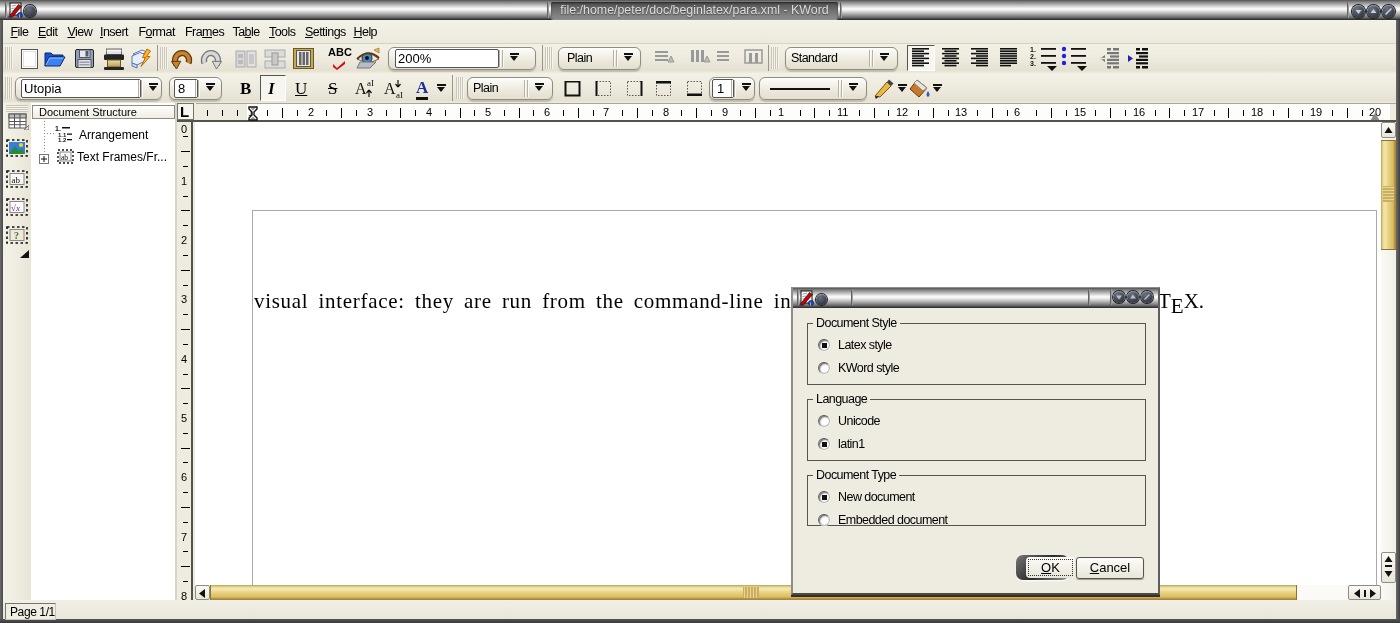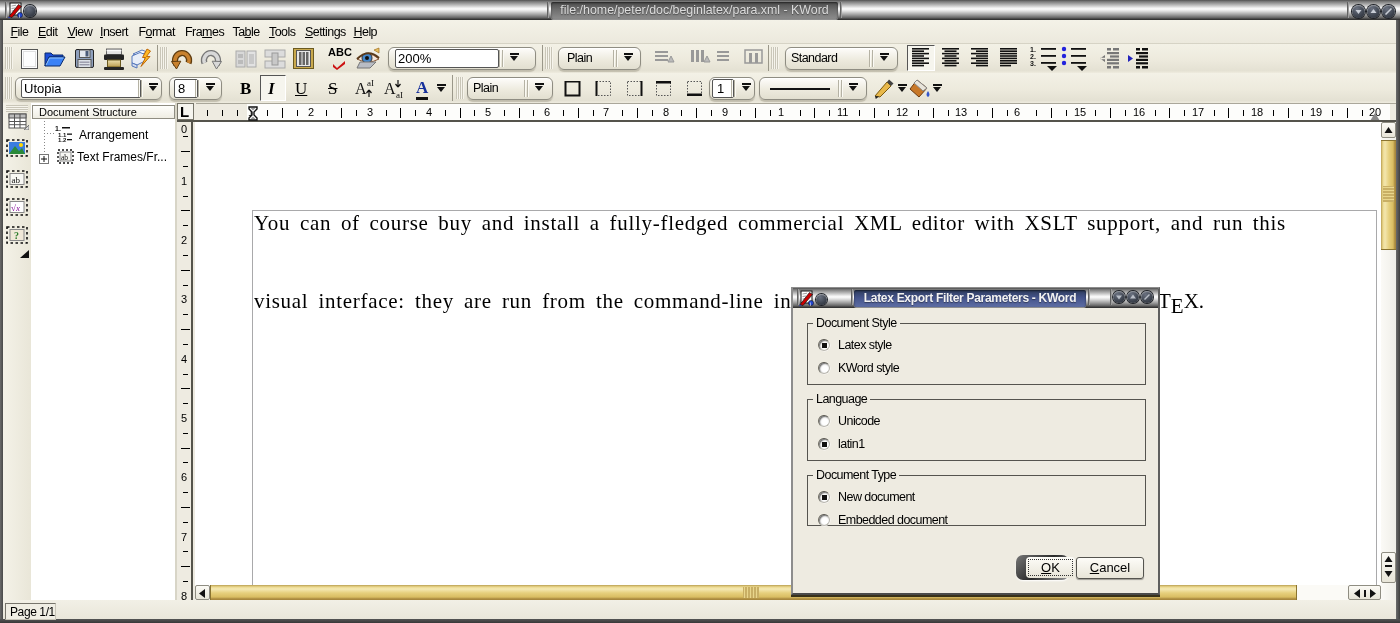--- a/index.html
+++ b/index.html
@@ -581,21 +581,20 @@
 <div class="abs" style="left:6px;top:400px;width:5px;height:1px;background:#000"></div>
 <div class="rnum" style="left:4px;top:409px">7</div>
 <div class="abs" style="left:6px;top:429px;width:5px;height:1px;background:#000"></div>
 <div class="abs" style="left:4px;top:444px;width:9px;height:1px;background:#000"></div>
 <div class="abs" style="left:6px;top:459px;width:5px;height:1px;background:#000"></div>
 <div class="rnum" style="left:4px;top:468px">8</div>
   </div>
 
 <div class="abs doc" style="left:195px;top:122px;width:1186px;height:463px" id="docarea">
     <div class="abs" style="left:57px;top:88px;width:1125px;height:375px;border:1px solid #a9a9ab;border-bottom:none"></div>
-<div class="abs serif" style="left:59px;top:89px;font-size:21px;white-space:pre;letter-spacing:0.7px;word-spacing:3.8px">You can of course buy and install a fully-fledged commercial XML editor with XSLT support, and run this</div>
 <div class="abs serif" style="left:59px;top:167px;font-size:21px;white-space:pre;letter-spacing:0.7px;word-spacing:4.2px">visual interface: they are run from the command-line in a console or terminal window</div>
 <div class="abs serif" style="left:963px;top:167px;font-size:21px;white-space:pre">T<span style="position:relative;top:5px">E</span>X.</div>
   </div>
 
 <div class="abs" style="left:195px;top:585px;width:1186px;height:15px;background:#fbfaf6">
   <div class="abs sbtn" style="left:0;top:0;width:15px;height:15px"><svg width="13" height="13">
         <path d="M9 2 L3 6.5 L9 11 Z" fill="#111"></path>
       </svg></div>
   <div class="abs goldh" style="left:15px;top:0;width:1087px;height:15px;border-left:1px solid #8a7430;border-right:1px solid #8a7430"></div>
   <div class="abs" style="left:548px;top:2px;width:16px;height:11px;background:repeating-linear-gradient(to right,#a8883e 0,#e9d68c 1px,#e9d68c 2px,#a8883e 3px)"></div>
@@ -633,21 +632,20 @@
   <div class="abs" style="left:8px;top:3px"><svg width="16" height="16">
         <rect x="2" y="1" width="11" height="12" fill="#fdfdfd" stroke="#111"></rect>
 <path d="M3.5 4 L8 3.2 M3.5 6.5 L7 6 M3.5 9 L6 8.8" stroke="#888" stroke-width="0.8"></path>
 <path d="M1 14.5 L10.5 2.5 L13.5 4.5 L4 15.5 Z" fill="#cc0000" stroke="#111" stroke-width="0.7"></path>
 <path d="M1 14.5 L2.5 15.8 L0 16 Z" fill="#2233bb"></path>
 <circle cx="12" cy="13" r="2.6" fill="#2244cc" stroke="#111" stroke-width="0.5"></circle>
 <text x="11" y="15.5" font-size="5" fill="#fff" font-family="Liberation Sans">i</text>
       </svg></div>
   <div class="abs circbtn" style="left:25px;top:7px;width:11px;height:11px"></div>
   <div class="abs tb-groove" style="left:60px"></div>
-  <div class="abs titlebox" style="left:63px;top:2.5px;width:232px;background:linear-gradient(to bottom,#2e3c5c,#44538a 45%,#5d6da4);color:#f2f2f2;font-weight:bold;font-size:12px;letter-spacing:-0.3px">Latex Export Filter Parameters - KWord</div>
   <div class="abs tb-groove" style="left:297px"></div>
   <div class="abs tb-groove" style="left:319px"></div>
   <div class="abs circbtn" style="left:322px;top:4px;width:12px;height:12px">
       <svg width="12" height="12">
         <path d="M3 4.5 L9 4.5 L6 8.5 Z" fill="#b8bdc6"></path>
       </svg>
     </div>
   <div class="abs circbtn" style="left:336px;top:4px;width:12px;height:12px">
       <svg width="12" height="12">
         <path d="M3 7.5 L9 7.5 L6 3.5 Z" fill="#b8bdc6"></path>

